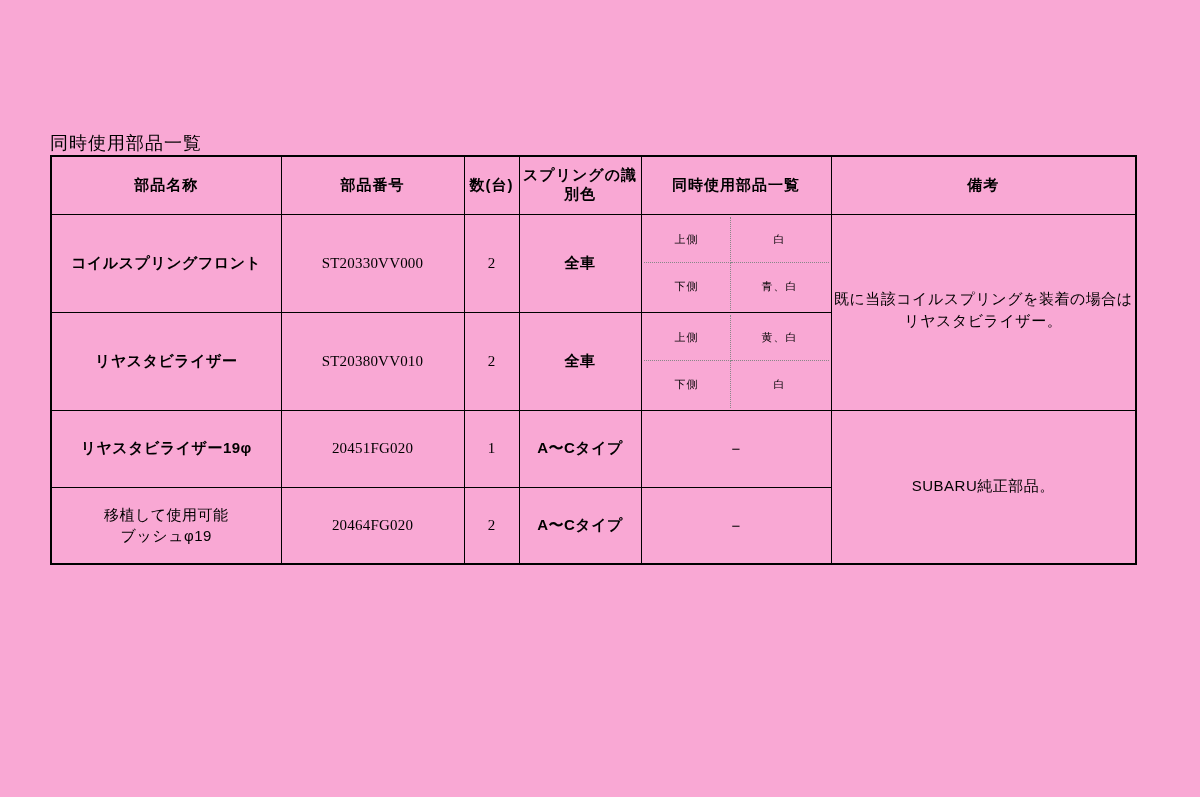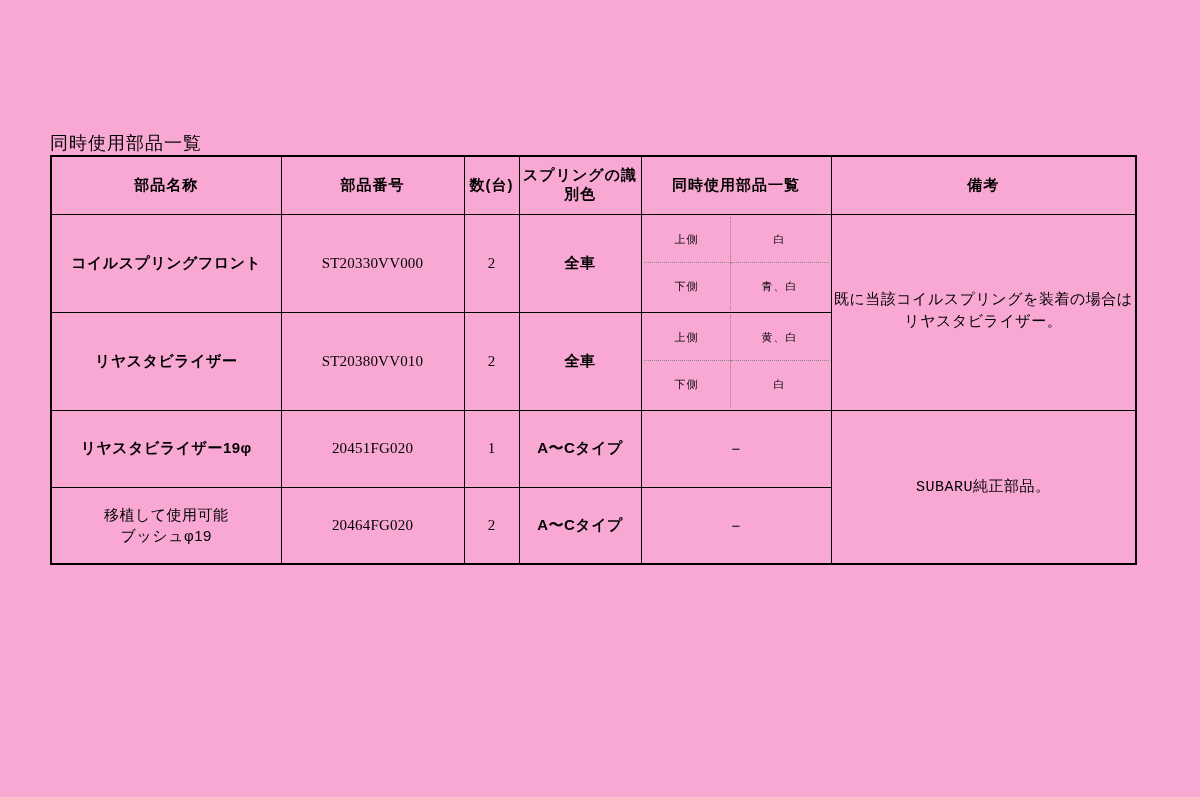--- a/index.html
+++ b/index.html
@@ -69,21 +69,21 @@
   .sg.div-r { border-right: 1px dotted #888888; }
   .sg.div-b { border-bottom: 1px dotted #888888; }
 
   td.remark-coil {
     text-align: left;
     padding: 2px 2px 2px 3px;
     line-height: 22px;
     letter-spacing: 0.5px;
     font-family: Liberation Mono, monospace;
   }
-  td.remark-subaru { letter-spacing: 0.5px; font-family: Liberation Mono, monospace; }
+  td.remark-subaru { letter-spacing: 0.5px; }
   .two-line { line-height: 21px; letter-spacing: 0.5px; }
   .jp { letter-spacing: 0.5px; font-weight: bold; }
   .num { letter-spacing: 0.2px; font-family: Liberation Serif, serif; }
 </style>
 </head>
 <body>
 
 <div class="canvas">
 
   <div class="doc-title">同時使用部品一覧</div>

